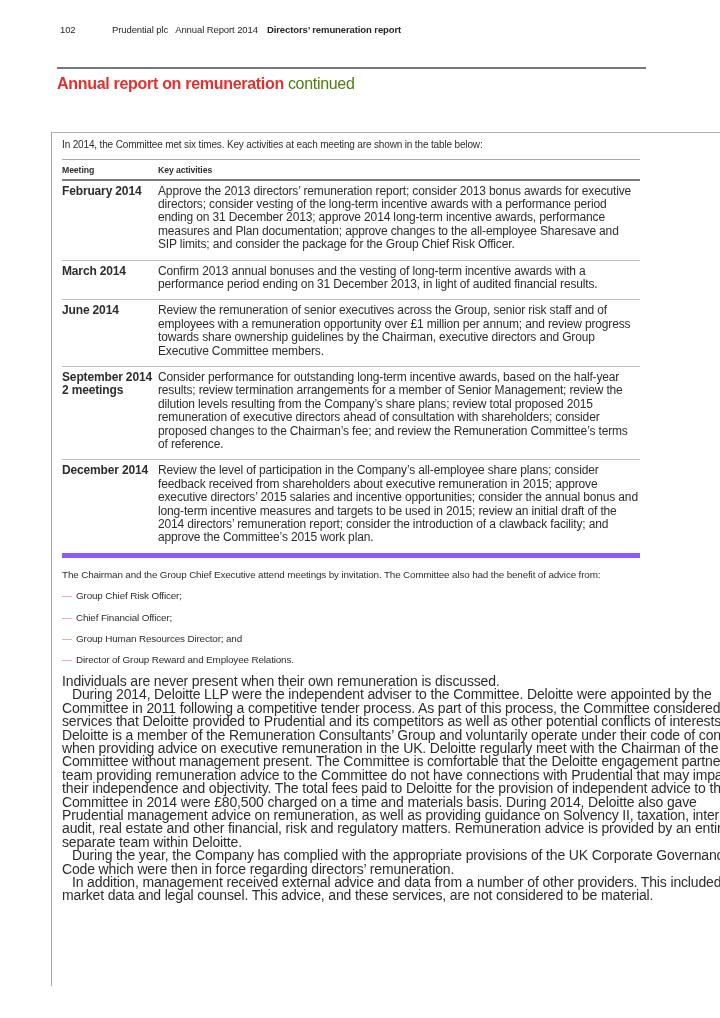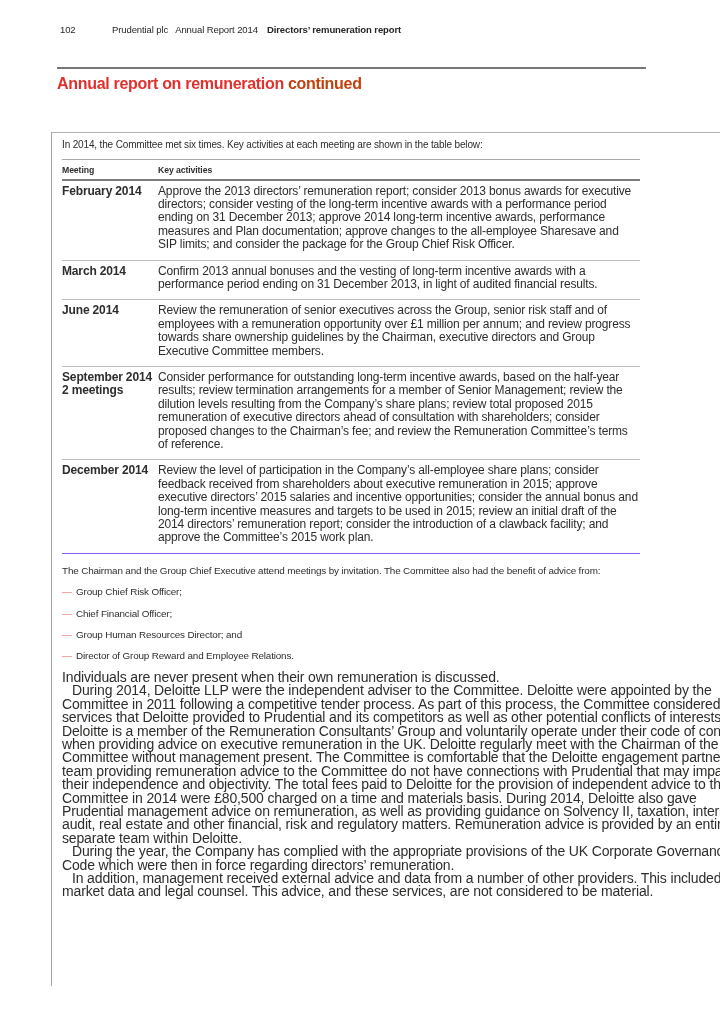--- a/index.html
+++ b/index.html
@@ -24,41 +24,41 @@
   
   .title-rule {
     position:absolute; top:67px; left:57px;
     width:589px; height:2px; background:#77787b;
   }
   .doc-title {
     position:absolute; top:75px; left:57px;
     font-size:16px; letter-spacing:-0.3px;
     color:#e2302c; font-weight:bold; white-space:nowrap;
   }
-  .title-cont { font-weight:bold; margin-left:4px; color:#c2410c; }
+  .title-cont { font-weight:normal; margin-left:4px; color:#4d7c0f; }
 
   
   .content-frame {
     position:absolute; top:132px; left:51px;
     width:714px; height:854px;
     border-top:1px solid #b0b2b4;
     border-left:1px solid #a2a4a7;
     border-right:1px solid #a2a4a7;
   }
 
   .intro {
     margin:5px 11px 0 10px;
     font-size:10px; line-height:13.5px; letter-spacing:-0.15px;
   }
 
   table.meeting-table {
     margin:7px 11px 0 10px; width:578px;
     border-collapse:collapse; table-layout:fixed;
     border-top:1px solid #a7a9ac;
-    border-bottom:1px solid #8b5cf6;
+    border-bottom:5px solid #8b5cf6;
   }
   table.meeting-table col.c1 { width:96px; }
   table.meeting-table th {
     text-align:left; font-size:8.7px; font-weight:bold;
     letter-spacing:-0.1px; padding:5px 0 4px;
   }
   table.meeting-table thead tr { border-bottom:2px solid #7c7d80; }
   table.meeting-table tbody tr + tr { border-top:1px solid #bcbec0; }
   table.meeting-table td {
     vertical-align:top; font-size:12px; line-height:13.4px;

